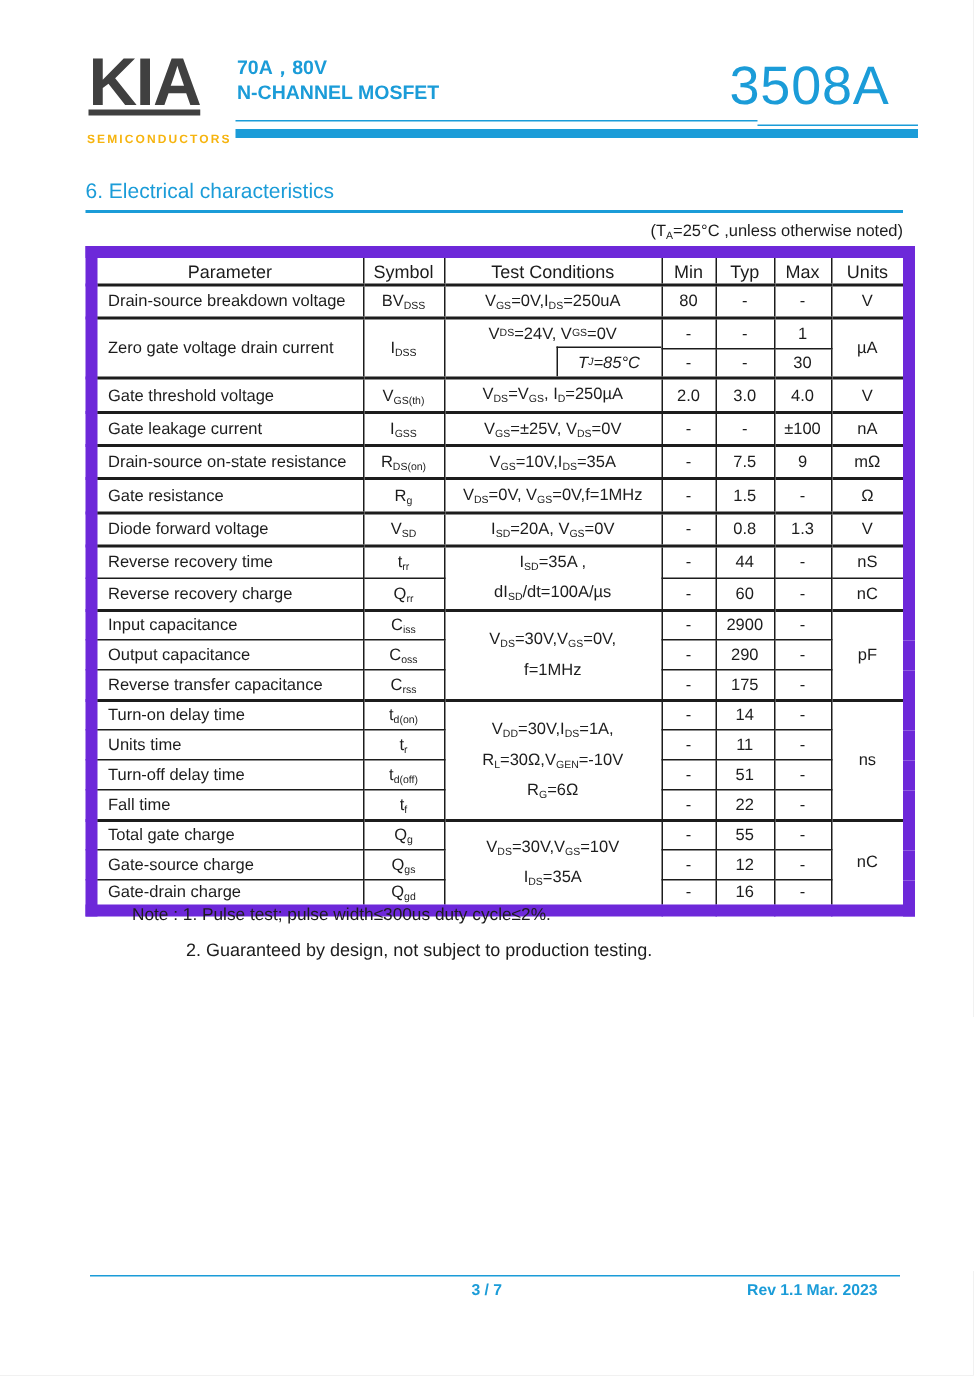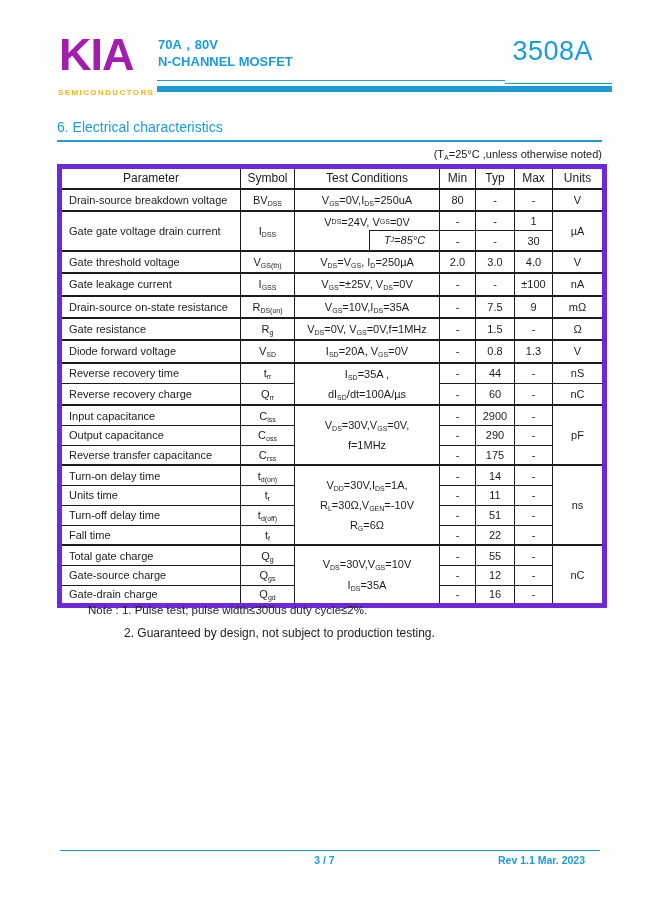--- a/index.html
+++ b/index.html
@@ -5,33 +5,33 @@
   html,body{margin:0;padding:0;background:#e8e8e8;}
   .page{position:relative;width:649px;height:917px;background:#ffffff;margin:0 auto;
         font-family:"Liberation Sans","DejaVu Sans",sans-serif;color:#1c1c1c;overflow:hidden;}
   .abs{position:absolute;}
 
   
   .logo{left:59px;top:32px;font-size:45px;font-weight:700;letter-spacing:-1px;line-height:1;}
   .logo-sub{left:58px;top:88px;font-size:8px;font-weight:700;letter-spacing:1.4px;}
   .subtitle1{left:158px;top:36px;font-size:13px;font-weight:700;}
   .subtitle2{left:158px;top:54px;font-size:13px;font-weight:700;}
-  .part-number{right:56px;top:36px;font-size:27px;font-weight:400;letter-spacing:0.5px;}
+  .part-number{right:56px;top:36px;font-size:36px;font-weight:400;letter-spacing:0.5px;}
   .hrule{height:1px;}
   .hbar{height:6px;}
 
   
   .section-title{left:57px;top:119px;font-size:14px;font-weight:400;}
   .section-underline{left:57px;top:140px;width:545px;height:2px;}
 
   .cond-note{right:47px;top:148px;font-size:11px;color:#1c1c1c;}
 
   
   .tbl-wrap{left:57px;top:164px;}
-  table{border-collapse:collapse;table-layout:fixed;width:545px;border:5px solid #6d28d9;padding-left:28px;}
+  table{border-collapse:collapse;table-layout:fixed;width:545px;border:8px solid #6d28d9;padding-left:28px;}
   th,td{border:1px solid #1c1c1c;font-size:11px;text-align:center;padding:0 2px;
         overflow:hidden;}
   thead tr{height:22px;}
   tbody tr{height:20px;}
   th{font-weight:400;font-size:12px;border-bottom-width:2px;}
   tbody tr.group td{border-top-width:2px;}
   td.param{text-align:left;padding-left:7px;}
   td.cond{white-space:pre-line;line-height:1.85;}
   td.split{position:relative;padding:0;}
   .split-main{position:absolute;top:0;left:0;right:0;height:20px;
@@ -48,21 +48,21 @@
   
   .footer-rule{left:60px;top:850px;width:540px;height:1px;}
   .page-num{left:0;right:0;top:854px;text-align:center;font-size:10.5px;font-weight:700;}
   .revision{right:64px;top:854px;font-size:10.5px;font-weight:700;}
 </style>
 </head>
 <body>
 
 <div class="page">
 
-  <div class="abs logo" style="color:#a21caf;">KIA</div>
+  <div class="abs logo" style="color:#404040;text-decoration:underline;">KIA</div>
   <div class="abs logo-sub" style="color:#F6B40F;">SEMICONDUCTORS</div>
   <div class="abs subtitle1" style="color:#1B9CD8;">70A，80V</div>
   <div class="abs subtitle2" style="color:#1B9CD8;">N-CHANNEL MOSFET</div>
   <div class="abs part-number" style="color:#1B9CD8;">3508A</div>
   <div class="abs hrule" style="left:157px;top:80px;width:348px;background:#1B9CD8;"></div>
   <div class="abs hrule" style="left:505px;top:83px;width:107px;background:#1B9CD8;"></div>
   <div class="abs hbar" style="left:157px;top:86px;width:455px;background:#1B9CD8;"></div>
 
   <div class="abs section-title" style="color:#1B9CD8;">6.  Electrical characteristics</div>
   <div class="abs section-underline" style="background:#1B9CD8;"></div>
@@ -95,21 +95,21 @@
           <tr class="group">
             <td class="param">Drain-source breakdown voltage</td>
             <td>BV<sub>DSS</sub></td>
             <td class="cond">V<sub>GS</sub>=0V,I<sub>DS</sub>=250uA</td>
             <td>80</td>
             <td>-</td>
             <td>-</td>
             <td>V</td>
           </tr>
           <tr class="group">
-            <td rowspan="2" class="param">Gate gate voltage drain current</td>
+            <td rowspan="2" class="param">Zero gate voltage drain current</td>
             <td rowspan="2">I<sub>DSS</sub></td>
             <td rowspan="2" class="split">
               <div class="split-main">V<sub>DS</sub>=24V, V<sub>GS</sub>=0V</div>
               <div class="split-sub">T<sub>J</sub>=85°C</div>
             </td>
             <td>-</td>
             <td>-</td>
             <td>1</td>
             <td rowspan="2">µA</td>
           </tr>

